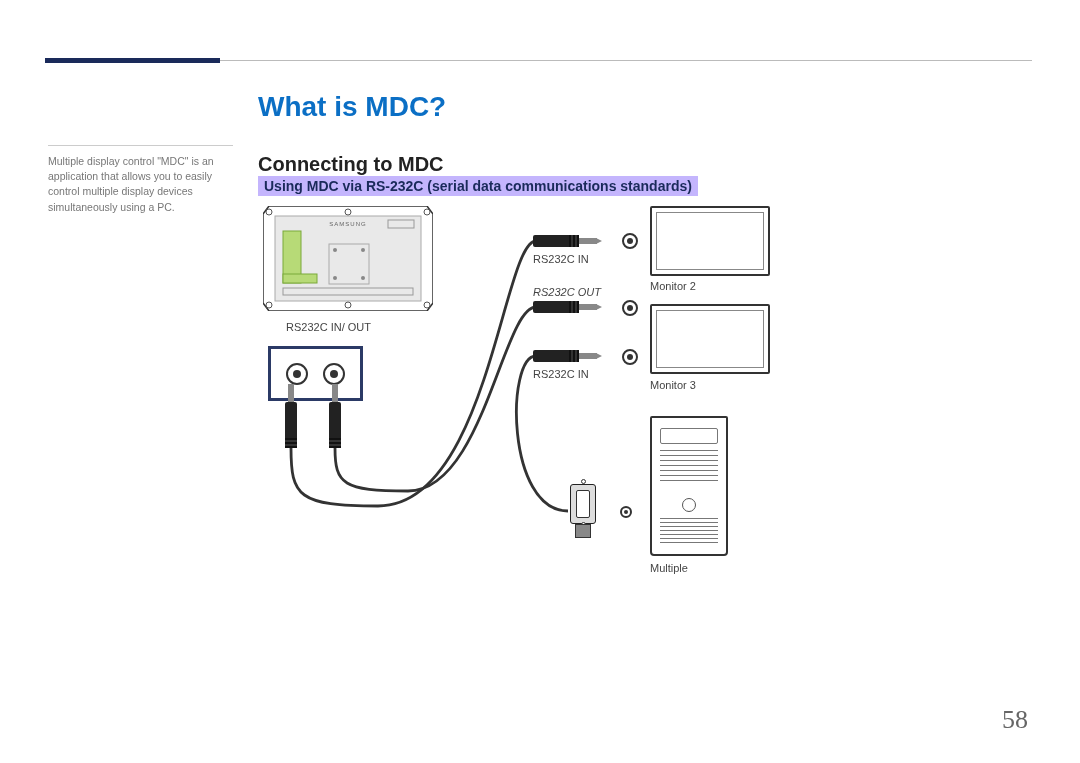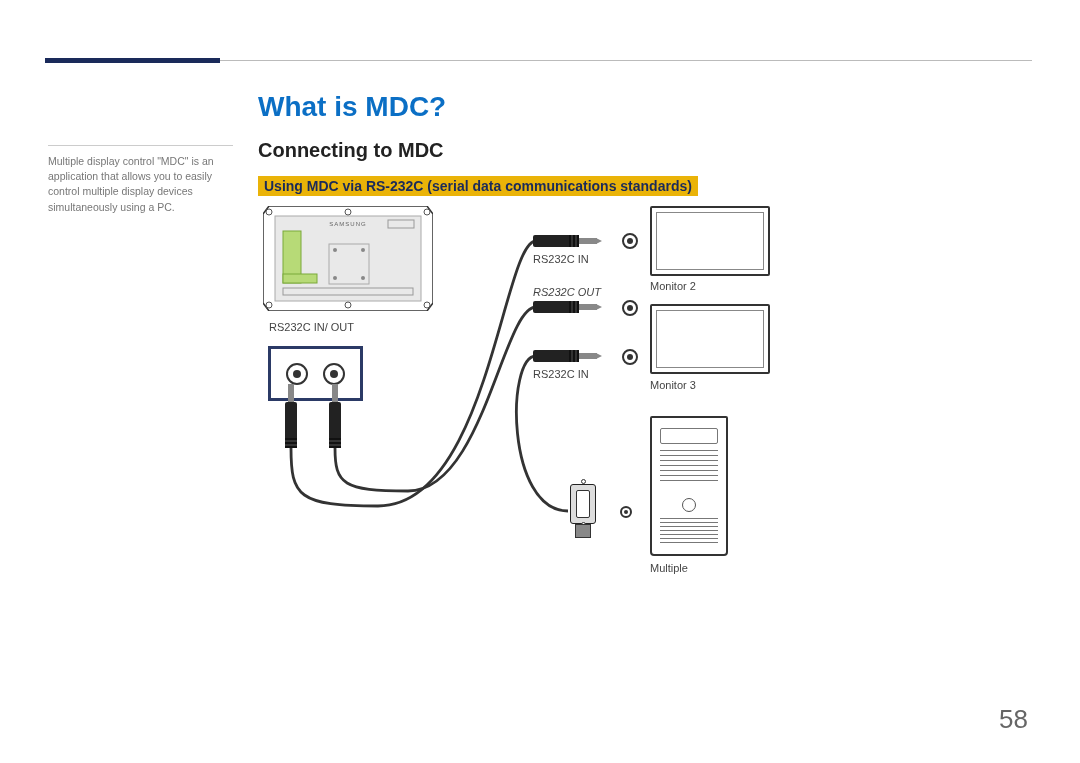--- a/index.html
+++ b/index.html
@@ -28,31 +28,30 @@
     color: #777;
     line-height: 1.45;
     border-top: 1px solid #ccc;
     padding-top: 8px;
   }
   .main { flex: 1; }
   h1 {
     color: #0b6fc5;
     font-size: 28px;
     font-weight: 600;
-    margin-bottom: 16px;
+    margin-bottom: 30px;
   }
   h2 {
     font-size: 20px;
     font-weight: 700;
     color: #222;
-    margin-bottom: 14px;
   }
   h3 {
     display: inline-block;
-    background: #eab308;
+    background: #c4b5fd;
     color: #1a2a5a;
     font-size: 14px;
     font-weight: 700;
     padding: 2px 6px;
     margin-bottom: 10px;
   }
   .body-text {
     font-size: 11px;
     color: #555;
     margin-bottom: 18px;
@@ -67,20 +66,21 @@
     font-size: 11px;
     color: #444;
   }
   .page-num {
     position: absolute;
     right: 52px;
     bottom: 28px;
     font-size: 26px;
     color: #666;
     font-weight: 300;
+    font-family: Liberation Serif, serif;
   }
 
   
   .monitor-back {
     position: absolute;
     left: 5px; top: 0;
     width: 170px; height: 105px;
   }
   .port-panel {
     position: absolute;
@@ -277,21 +277,21 @@
             <rect x="20" y="68" width="34" height="9" fill="#b7da77" stroke="#7aa93a"></rect>
 
             <rect x="66" y="38" width="40" height="40" fill="none" stroke="#aaa"></rect>
             <circle cx="72" cy="44" r="2" fill="#888"></circle>
             <circle cx="100" cy="44" r="2" fill="#888"></circle>
             <circle cx="72" cy="72" r="2" fill="#888"></circle>
             <circle cx="100" cy="72" r="2" fill="#888"></circle>
           </svg>
         </div>
 
-        <span class="diagram-label" style="left:11px; top:115px;text-align:center;">RS232C IN/ OUT</span>
+        <span class="diagram-label" style="left:28px; top:115px;text-align:center;">RS232C IN/ OUT</span>
 
         <div class="port-panel">
           <div class="port-hole"></div>
           <div class="port-hole"></div>
         </div>
 
         <div class="jack-v" style="left:26px; top:196px;">
           <div class="shaft"></div>
             <div class="body"></div>
             <div class="grip"></div>

